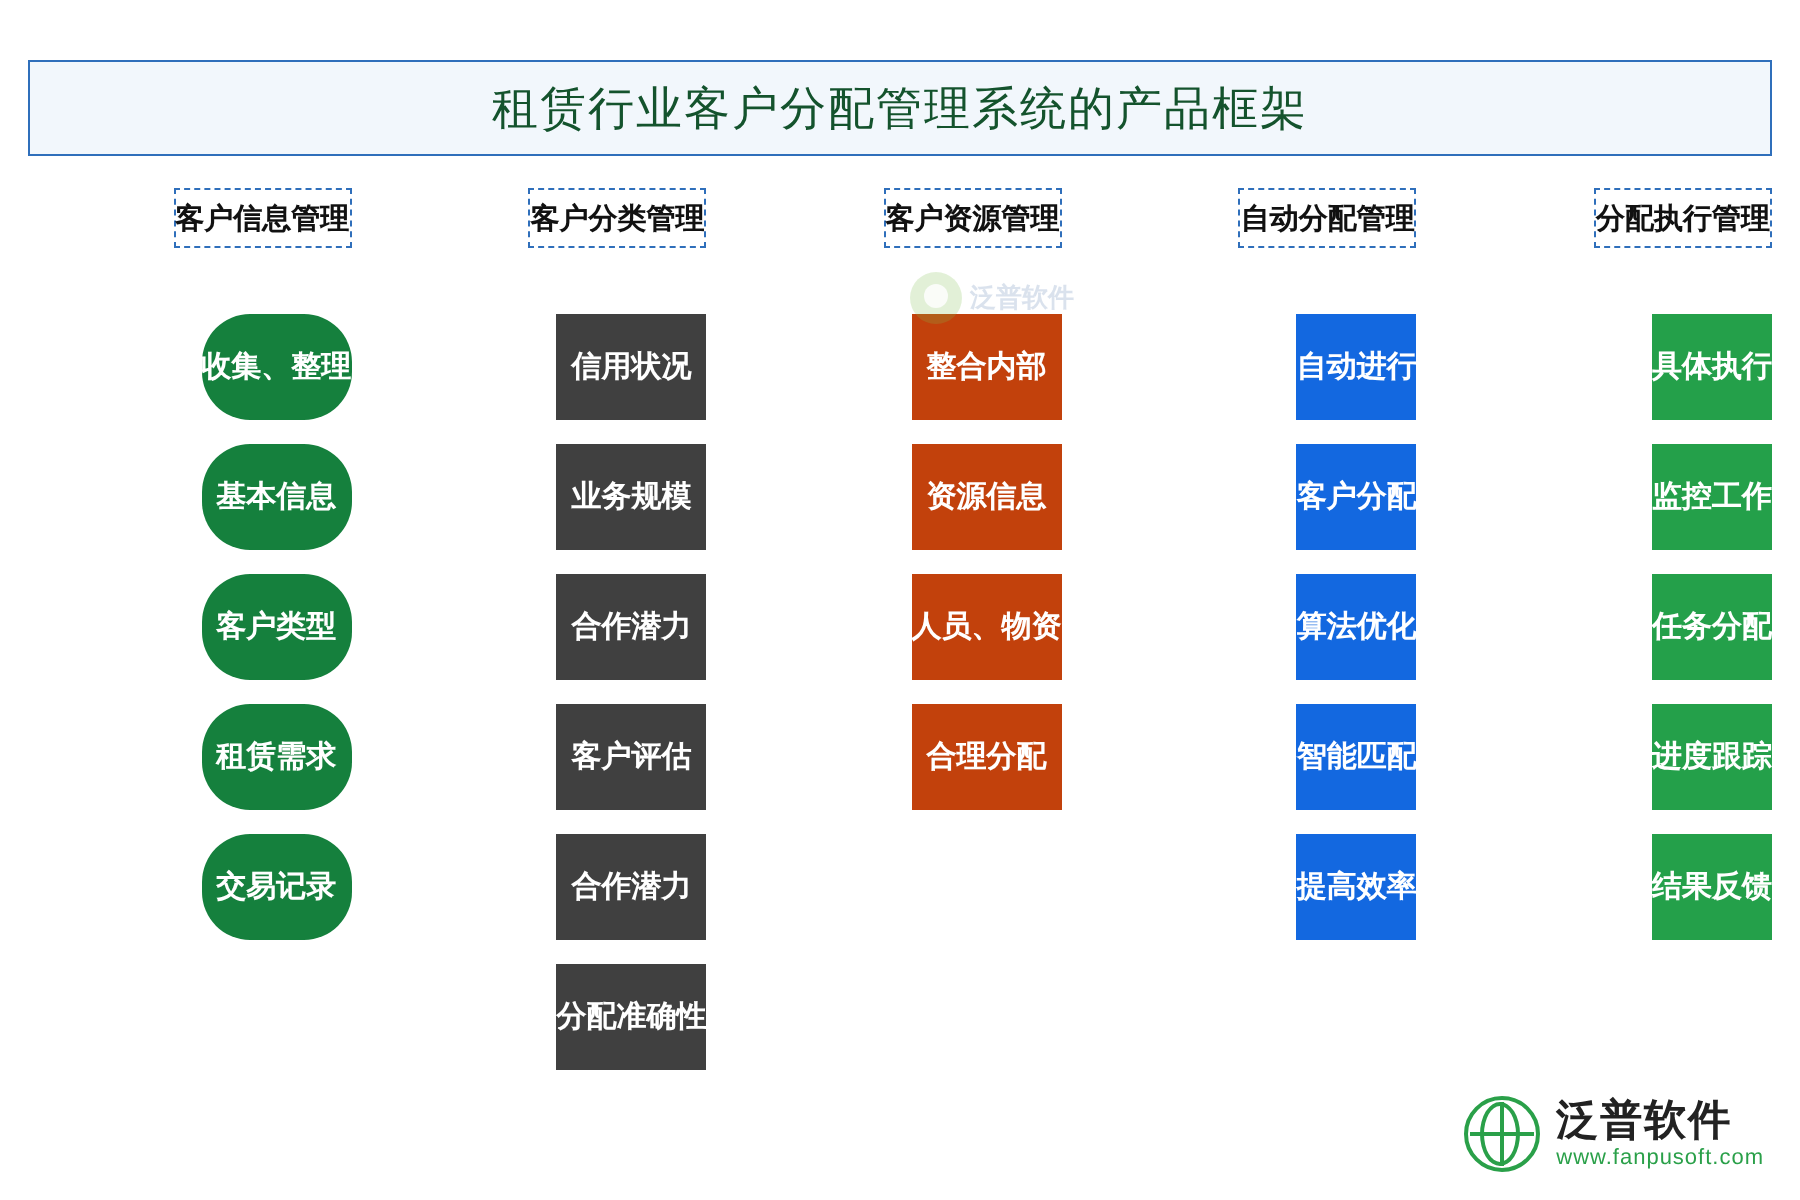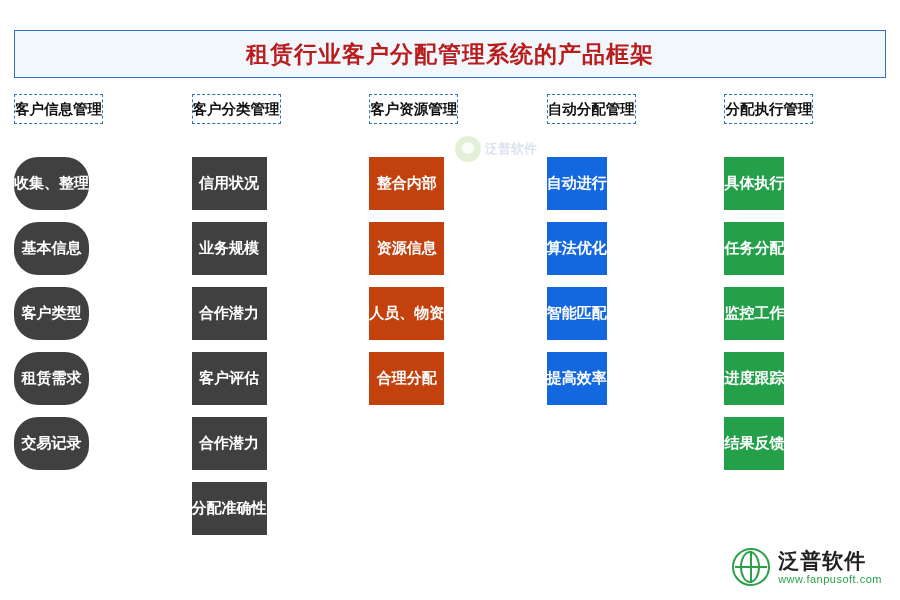--- a/index.html
+++ b/index.html
@@ -29,36 +29,36 @@
     height: 48px;
     border: 1px solid #2f6fbb;
     background: #f2f7fc;
     display: flex;
     align-items: center;
     justify-content: center;
     box-sizing: border-box;
   }
   .title-banner .title-text {
     font-size: 23px;
-    font-weight: bold;
-    color: #b91c1c;
+    font-weight: normal;
+    color: #14532d;
     letter-spacing: 1px;
   }
 
   
   .columns {
     display: flex;
     margin-top: 16px;
     gap: 16px;
   }
   .column {
     width: 165px;
     display: flex;
     flex-direction: column;
-    align-items: flex-start;
+    align-items: flex-end;
   }
   .col-header {
     height: 30px;
     border: 1px dashed #2f6fbb;
     background: #ffffff;
     display: flex;
     align-items: center;
     justify-content: center;
     box-sizing: border-box;
     color: #111111;
@@ -74,21 +74,21 @@
   .cell {
     height: 53px;
     display: flex;
     align-items: center;
     justify-content: center;
     color: #ffffff;
     font-size: 15px;
     font-weight: bold;
     box-sizing: border-box;
   }
-  .cell.green   { background: #404040; border-radius: 24px; }
+  .cell.green   { background: #15803d; border-radius: 24px; }
   .cell.lilac   { background: #404040; }
   .cell.olive   { background: #c2410c; }
   .cell.blue    { background: #1368e0; }
   .cell.emerald { background: #24a04a; }
 
   
   .wm-center {
     position: absolute;
     left: 455px;
     top: 132px;
@@ -214,32 +214,33 @@
         <div class="cell olive">资源信息</div>
         <div class="cell olive">人员、物资</div>
         <div class="cell olive">合理分配</div>
       </div>
     </div>
 
     <div class="column">
       <div class="col-header">自动分配管理</div>
       <div class="col-body">
         <div class="cell blue">自动进行</div>
+        <div class="cell blue">客户分配</div>
         <div class="cell blue">算法优化</div>
         <div class="cell blue">智能匹配</div>
         <div class="cell blue">提高效率</div>
       </div>
     </div>
 
     <div class="column">
       <div class="col-header">分配执行管理</div>
       <div class="col-body">
         <div class="cell emerald">具体执行</div>
+        <div class="cell emerald">监控工作</div>
         <div class="cell emerald">任务分配</div>
-        <div class="cell emerald">监控工作</div>
         <div class="cell emerald">进度跟踪</div>
         <div class="cell emerald">结果反馈</div>
       </div>
     </div>
 
   </div>
 </div>
 
 <div class="wm-center">
   <div class="wm-mark"></div>

